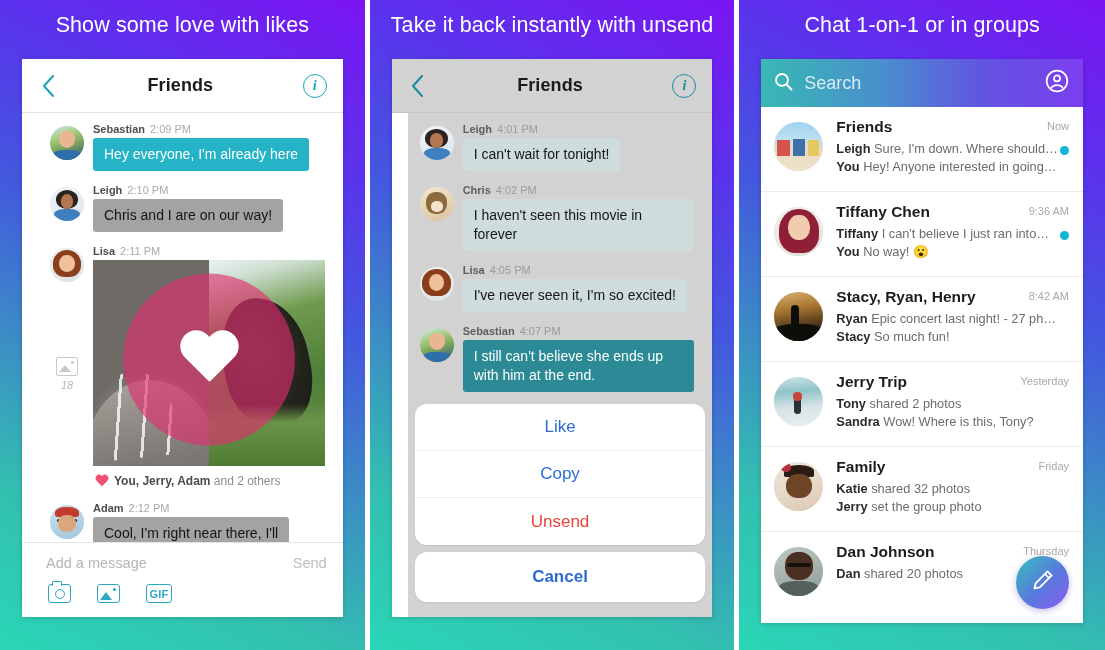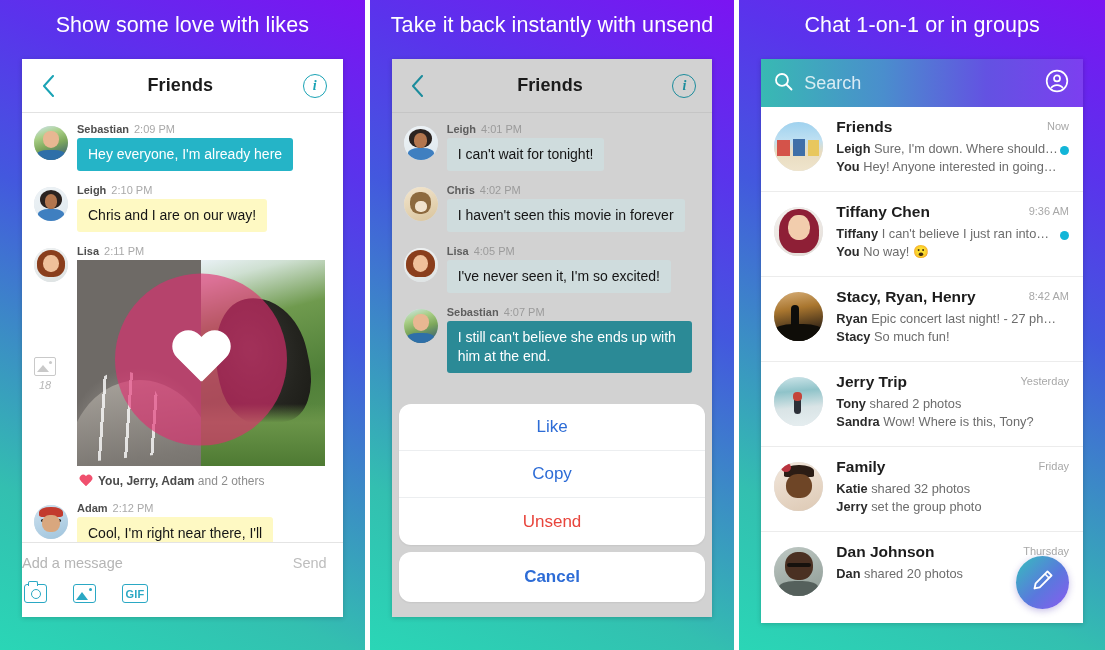--- a/index.html
+++ b/index.html
@@ -92,20 +92,21 @@
     line-height: 1;
   }
 
   
   .msg-list {
     flex: 1;
     overflow: hidden;
     padding: 10px 4px 0 0;
     background: #ffffff;
     position: relative;
+    margin-left: 16px;
   }
   .msg-row {
     display: flex;
     padding: 0 14px 0 12px;
     margin-bottom: 13px;
   }
   .avatar {
     width: 34px; height: 34px;
     border-radius: 50%;
     flex: 0 0 34px;
@@ -127,28 +128,28 @@
   .bubble {
     display: inline-block;
     max-width: 100%;
     padding: 7px 11px;
     font-size: 14px;
     line-height: 1.35;
     border-radius: 3px;
     word-wrap: break-word;
   }
   .bubble.teal { background: #25b4c7; color: #ffffff; }
-  .bubble.pale { background: #fef9c3; color: #151515; }
+  .bubble.pale { background: #a3a3a3; color: #151515; }
 
   
   .photo-row { display: flex; padding: 0 14px 0 12px; }
   .photo-rail {
     width: 34px; flex: 0 0 34px;
     margin-right: 9px;
-    display: flex; flex-direction: column; 
+    display: flex; flex-direction: column; align-items: center;
     position: relative;
     font-style: italic;
   }
   .rail-avatar {
     width: 34px; height: 34px; border-radius: 50%;
     overflow: hidden; position: relative; margin-top: 3px;
     background: #dfe4ea;
   }
   .rail-count {
     position: absolute;
@@ -280,21 +281,21 @@
   }
   .mini-heart::before { left: 6.5px; transform: rotate(-45deg); transform-origin: 0 100%; }
   .mini-heart::after  { left: 0;     transform: rotate(45deg);  transform-origin: 100% 100%; }
   .likes-line b { color: #4b4b4b; font-weight: 700; }
 
   
   .composer {
     flex: 0 0 auto;
     border-top: 1px solid #e4e4e4;
     background: #ffffff;
-    padding: 12px 16px 14px 0;
+    padding: 12px 16px 14px 24px;
   }
   .composer-top {
     display: flex; align-items: center; justify-content: space-between;
     margin-bottom: 13px;
   }
   .composer-input {
     font-size: 14.5px; color: #b5b5b5;
   }
   .composer-send { font-size: 14.5px; color: #bdbdbd; }
   .composer-icons { display: flex; gap: 26px; align-items: center; padding-left: 2px; }

